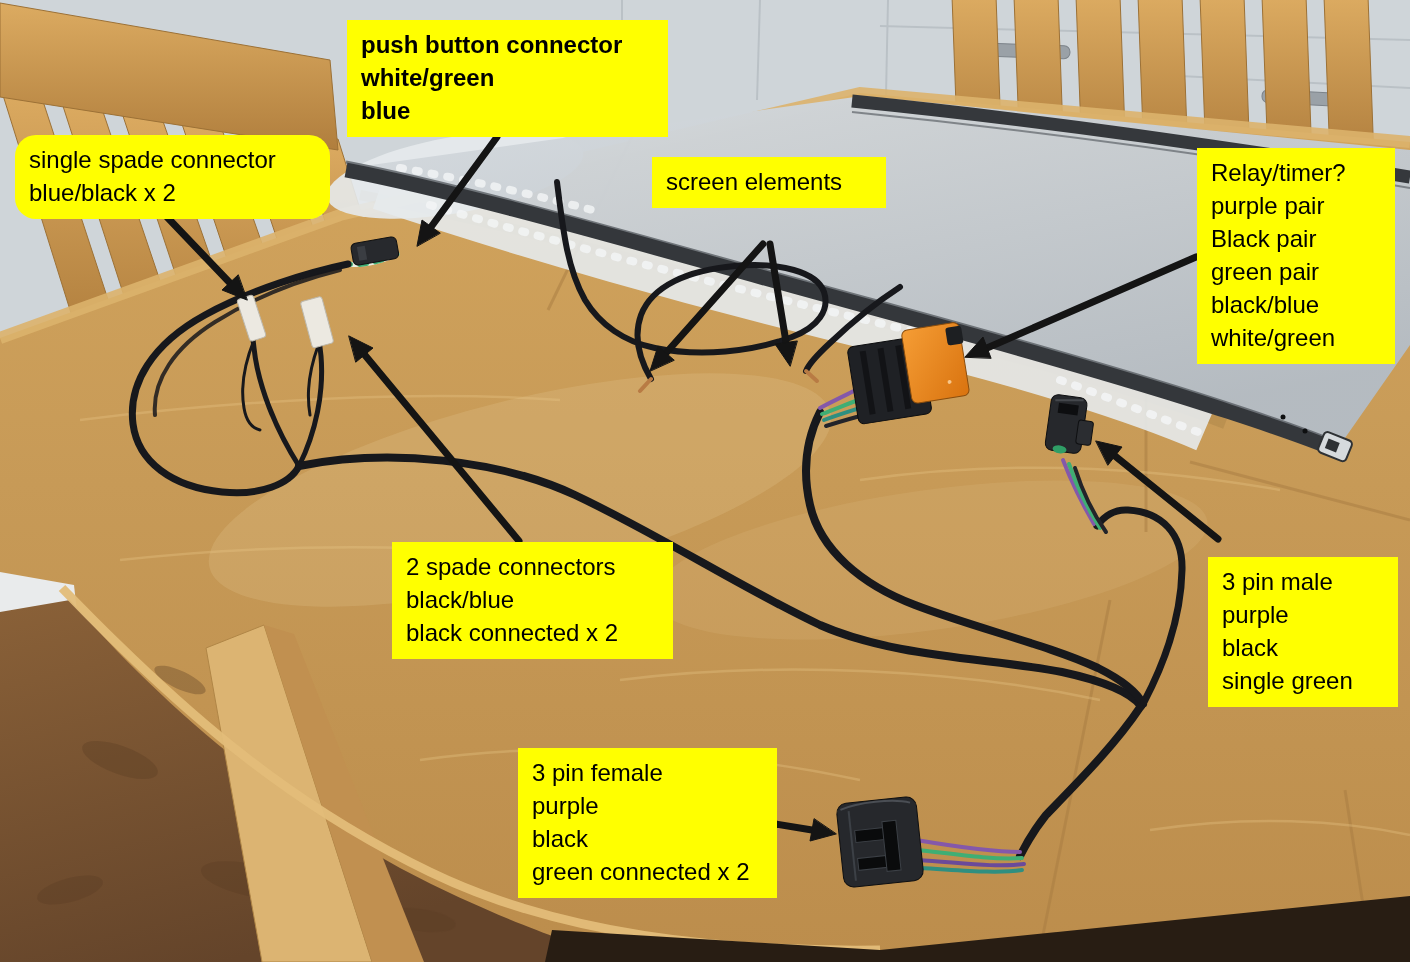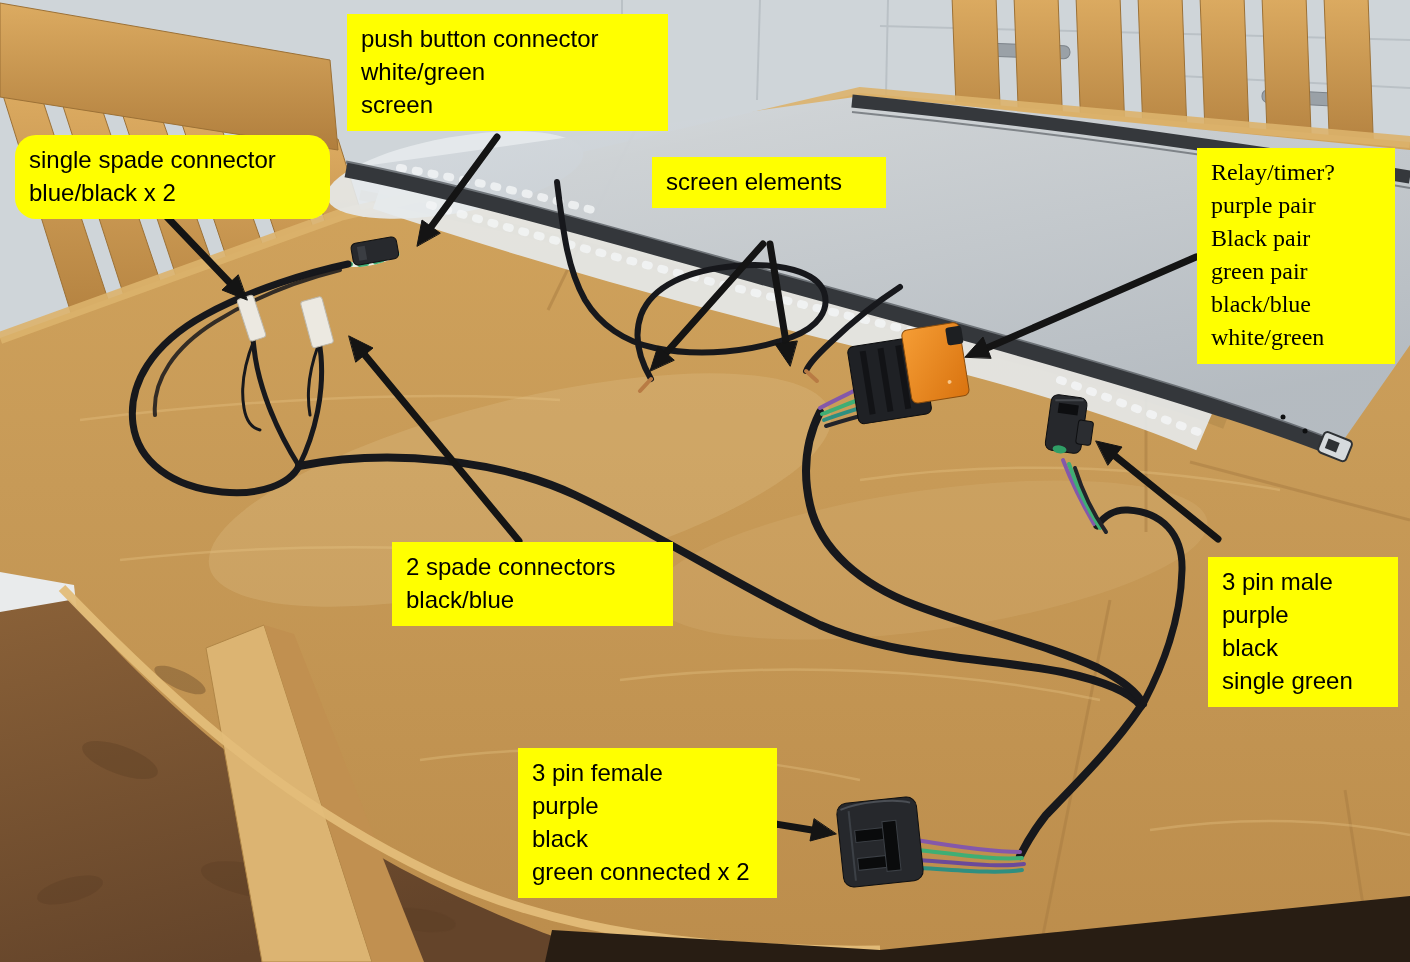--- a/index.html
+++ b/index.html
@@ -260,47 +260,48 @@
       <line x1="1218" y1="539" x2="1115" y2="456"></line>
       <polygon points="1096,441 1122,447 1108,465" stroke-width="1"></polygon>
     </g>
     <g>
       <line x1="769" y1="823" x2="812" y2="830"></line>
       <polygon points="836,834 810,841 814,819" stroke-width="1"></polygon>
     </g>
   </g>
 </svg>
 
-  <div class="lbl" style="left:347px;top:14px;min-width:293px;">
+  <div class="lbl" style="left:347px;top:20px;min-width:293px;font-weight:bold;">
     <div class="ln">push button connector</div>
     <div class="ln">white/green</div>
-    <div class="ln">screen</div>
+    <div class="ln">blue</div>
   </div>
 
   <div class="lbl" style="left:15px;top:135px;min-width:287px;border-radius:21px;">
     <div class="ln">single spade connector</div>
     <div class="ln">blue/black x 2</div>
   </div>
 
   <div class="lbl" style="left:652px;top:157px;min-width:206px;">
     <div class="ln">screen elements</div>
   </div>
 
-  <div class="lbl" style="left:1197px;top:148px;min-width:170px;font-family:Liberation Serif, serif;">
+  <div class="lbl" style="left:1197px;top:148px;min-width:170px;">
     <div class="ln">Relay/timer?</div>
     <div class="ln">purple pair</div>
     <div class="ln">Black pair</div>
     <div class="ln">green pair</div>
     <div class="ln">black/blue</div>
     <div class="ln">white/green</div>
   </div>
 
   <div class="lbl" style="left:392px;top:542px;min-width:253px;">
     <div class="ln">2 spade connectors</div>
     <div class="ln">black/blue</div>
+    <div class="ln">black connected x 2</div>
   </div>
 
   <div class="lbl" style="left:1208px;top:532px;min-width:162px;margin-top:25px;">
     <div class="ln">3 pin male</div>
     <div class="ln">purple</div>
     <div class="ln">black</div>
     <div class="ln">single green</div>
   </div>
 
   <div class="lbl" style="left:504px;top:748px;min-width:231px;margin-left:14px;">

